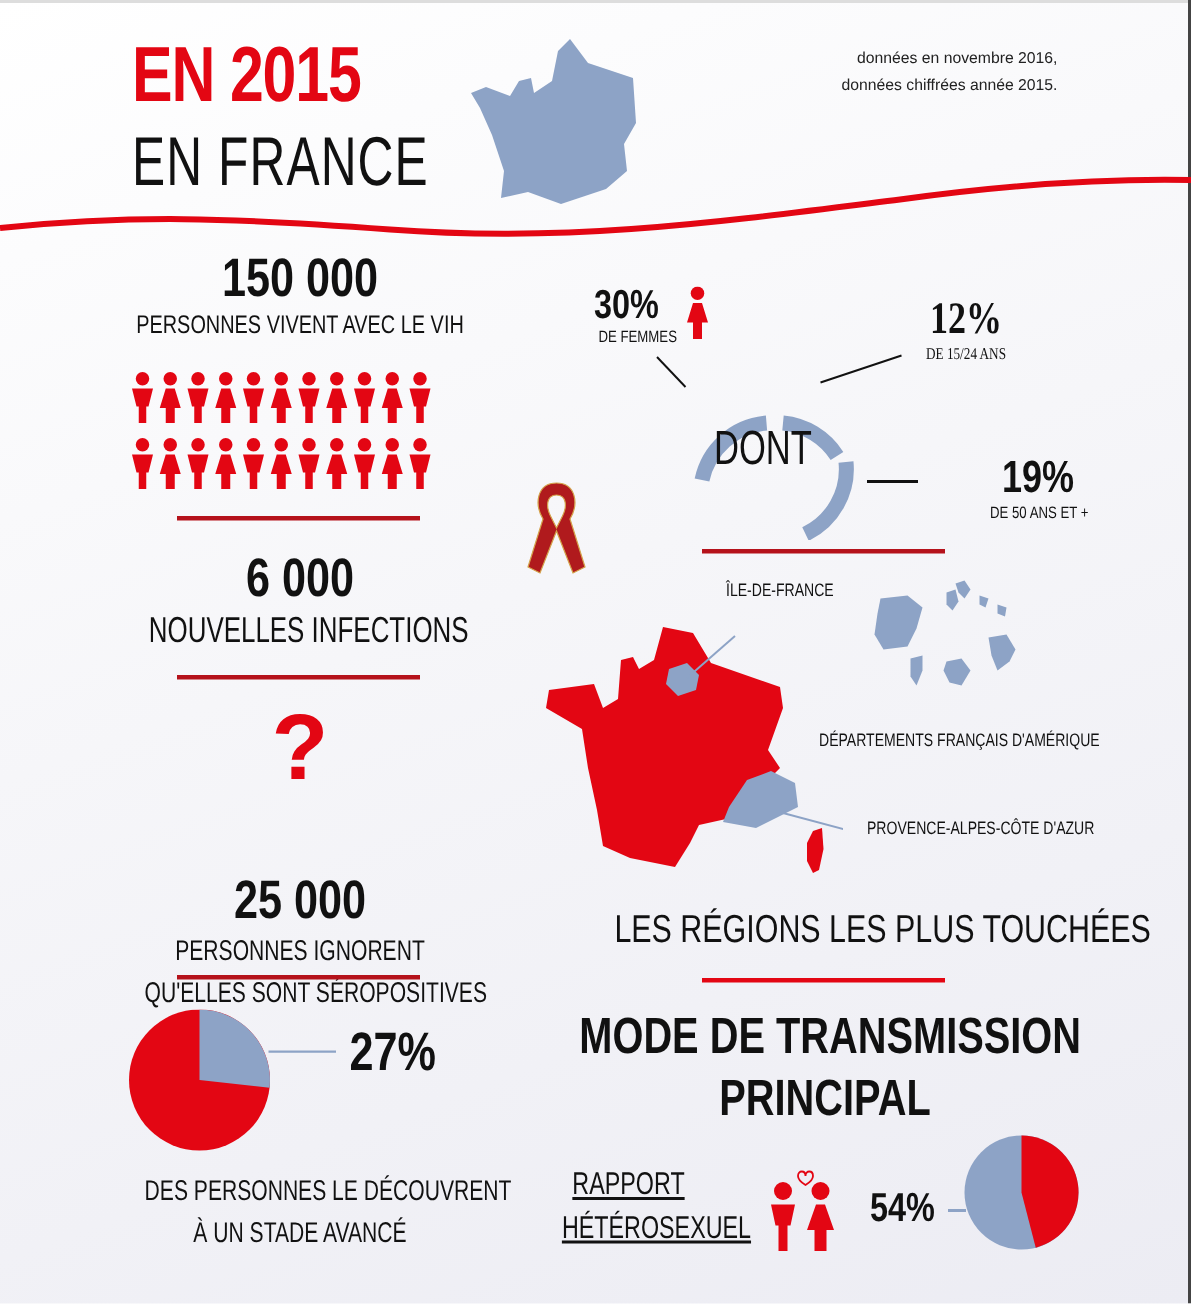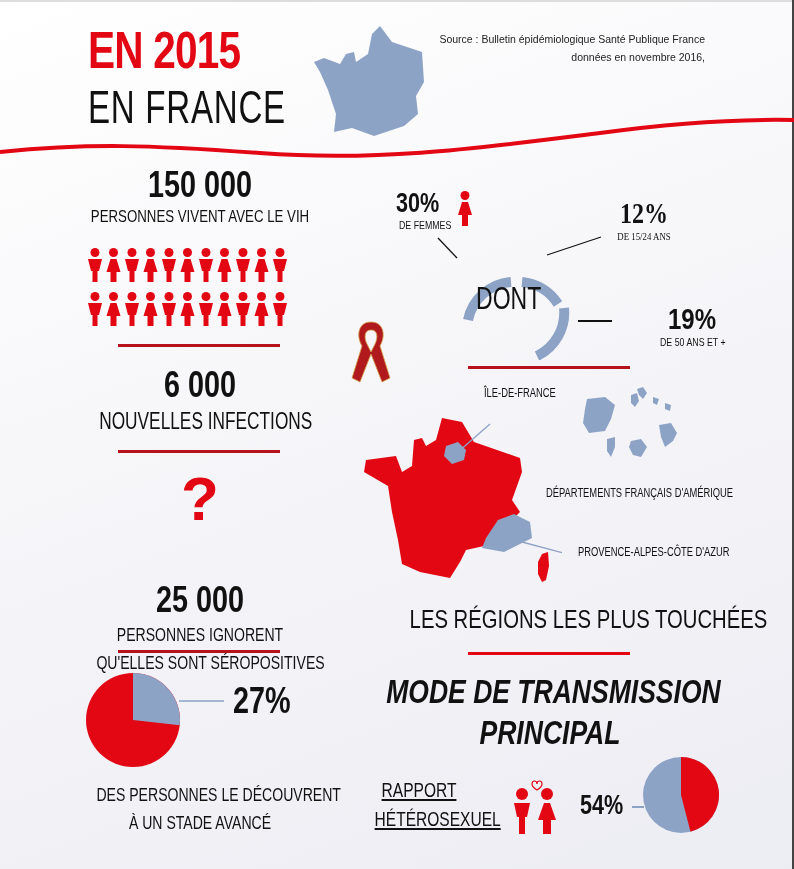--- a/index.html
+++ b/index.html
@@ -33,22 +33,22 @@
 <div class="rightborder"></div>
 
 <div class="abs title1">EN 2015</div>
 <div class="abs title2">EN FRANCE</div>
 
 <svg class="abs" style="left:312px;top:24px" width="112" height="112" viewBox="0 0 112 112">
   <path d="M68 2 L80 18 L110 28 L112 58 L104 72 L106 90 L92 102 L62 112 L40 104 L22 108 L24 90 L16 66 L8 48 L2 38 L12 34 L28 40 L34 30 L42 28 L44 38 L56 30 L60 10 Z" fill="#8da3c6"></path>
 </svg>
 
 <div class="abs source">
-  <div>Source : Bulletin épidémiologique Santé Publique France</div>
   <div>données en novembre 2016,</div>
+  <div>données chiffrées année 2015.</div>
 </div>
 
 <svg class="abs" style="left:0;top:105px" width="794" height="60" viewBox="0 0 794 60">
   <path d="M0 47 C 90 38, 150 40, 260 48 C 380 57, 480 43, 600 28 C 680 17, 740 14, 794 15" stroke="#e30613" stroke-width="4" fill="none"></path>
 </svg>
 
 <div class="abs center" style="left:60px;top:164px;width:280px;">
   <div class="bignum" style="font-size:36px;transform:scaleX(0.8);">150 000</div>
   <div class="label" style="font-size:17px;margin-top:1px;transform:scaleX(0.78);">PERSONNES VIVENT AVEC LE VIH</div>
 </div>
@@ -184,21 +184,21 @@
   <path d="M 56 56 L 66 54 L 72 62 L 66 72 L 58 70 L 54 62 Z" fill="#8da3c6"></path>
   <path d="M 32 54 L 40 52 L 40 62 L 36 72 L 32 66 Z" fill="#8da3c6"></path>
 </svg>
 <div class="abs" style="left:546px;top:486px;font-size:12px;transform:scaleX(0.78);transform-origin:left top;white-space:nowrap;">DÉPARTEMENTS FRANÇAIS D'AMÉRIQUE</div>
 <div class="abs" style="left:578px;top:545px;font-size:12px;transform:scaleX(0.78);transform-origin:left top;white-space:nowrap;">PROVENCE-ALPES-CÔTE D'AZUR</div>
 
 <div class="abs center" style="left:370px;top:604px;width:360px;font-size:26px;transform:scaleX(0.78);white-space:nowrap;">LES RÉGIONS LES PLUS TOUCHÉES</div>
 
 <div class="abs sep-red" style="left:468px;top:652px;width:162px;"></div>
 
-<div class="abs center" style="left:340px;top:672px;width:420px;font-style:italic;">
+<div class="abs center" style="left:340px;top:672px;width:420px;">
   <div class="bignum" style="font-size:34px;transform:scaleX(0.78);">MODE DE TRANSMISSION</div>
   <div class="bignum" style="font-size:34px;margin-top:2px;transform:scaleX(0.78);">PRINCIPAL</div>
 </div>
 
 <div class="abs center" style="left:359px;top:778px;width:120px;text-decoration:underline;">
   <div class="label" style="font-size:21px;transform:scaleX(0.74);">RAPPORT</div>
   <div class="label" style="font-size:21px;margin-top:5px;transform:scaleX(0.74);">HÉTÉROSEXUEL</div>
 </div>
 
 <svg class="abs" style="left:512px;top:778px" width="46" height="58" viewBox="0 0 46 58">

